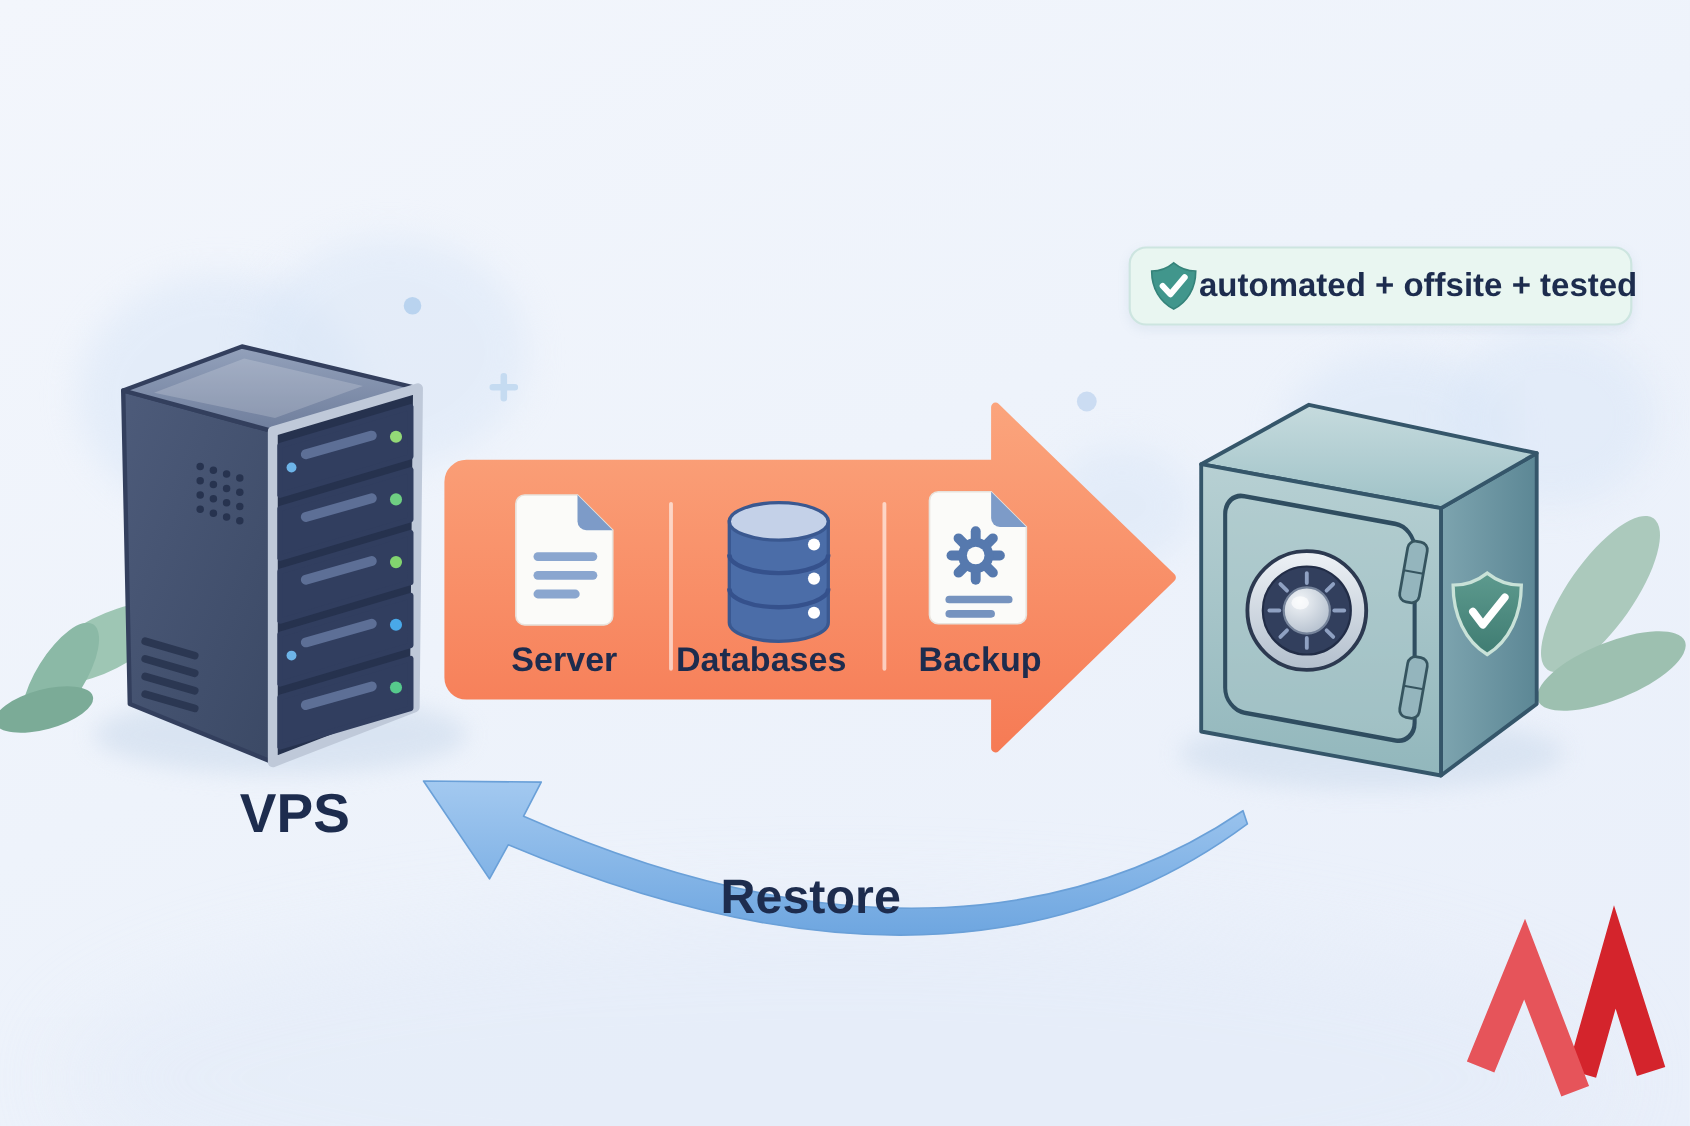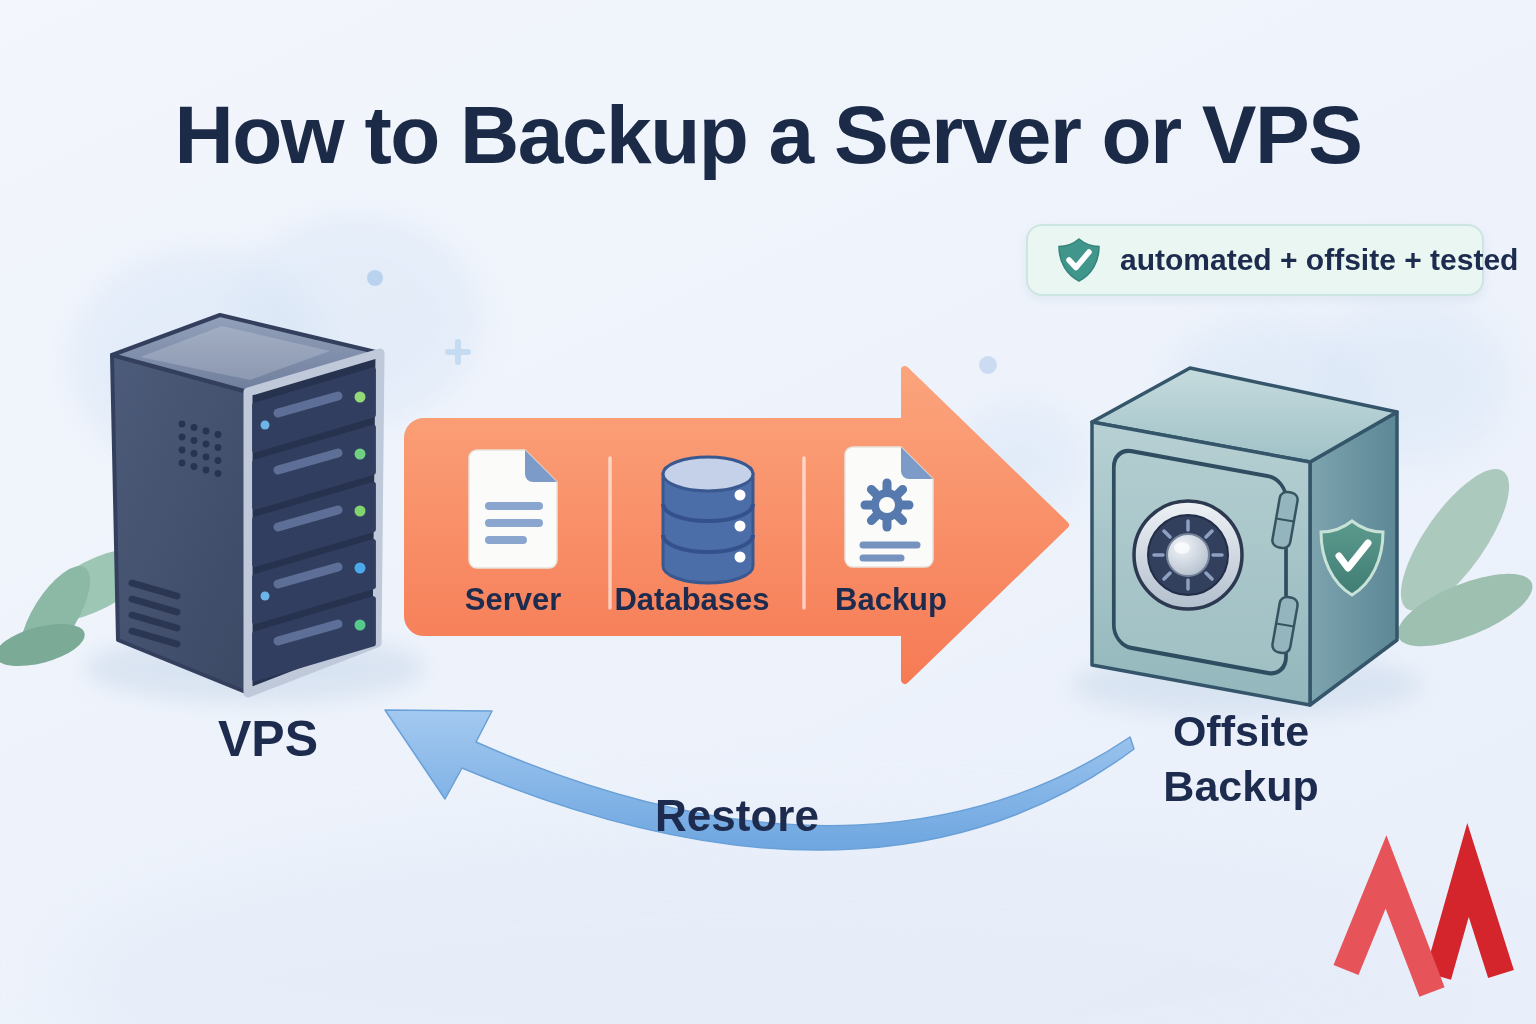--- a/index.html
+++ b/index.html
@@ -6,21 +6,21 @@
   body{font-family:"Liberation Sans","DejaVu Sans",sans-serif;background:#eef2fa;}
   #stage{position:relative;width:1536px;height:1024px;overflow:hidden;
          background:linear-gradient(155deg,#f3f6fc 0%,#eef3fb 45%,#e9effa 100%);}
   .cloud{position:absolute;border-radius:50%;background:#d9e6f7;filter:blur(16px);}
   .soft-bottom{position:absolute;left:60px;top:830px;width:1400px;height:300px;border-radius:50%;
          background:#e3ebf8;filter:blur(40px);opacity:.6;}
   .shadow-ellipse{position:absolute;border-radius:50%;background:#d5e1f0;filter:blur(10px);opacity:.8;}
   .title{position:absolute;top:88px;left:0;right:0;text-align:center;
          font-size:82px;font-weight:bold;letter-spacing:-1.5px;color:#1b2a47;}
   .badge{position:absolute;left:1026px;top:224px;width:458px;height:72px;box-sizing:border-box;
-         display:flex;align-items:center;gap:18px;padding:0 28px;
+         display:flex;align-items:center;padding:0 16px;
          background:#e9f6f1;border:2px solid #cde5e0;border-radius:16px;
          box-shadow:0 4px 10px rgba(120,160,180,.12);}
   .badge-text{font-size:30px;font-weight:bold;color:#1d2c4e;white-space:nowrap;}
   .flow-label{position:absolute;transform:translateX(-50%);color:#1d2c4e;font-weight:bold;text-align:center;}
   .vps-label{left:268px;top:710px;font-size:50px;}
   .restore-label{left:737px;top:758px;font-size:44px;margin-top:33px;}
   .dest-label{left:1241px;top:704px;font-size:43px;line-height:1.28;}
   .arrow-item-label{position:absolute;transform:translateX(-50%);top:582px;
          font-size:31px;font-weight:bold;color:#1d2c4e;}
   .dot-decor{position:absolute;border-radius:50%;}
@@ -51,21 +51,20 @@
     <ellipse cx="95" cy="65" rx="64" ry="25" fill="#9ec6b4" transform="rotate(-27 95 65)"></ellipse>
     <ellipse cx="55" cy="95" rx="56" ry="22" fill="#8bb9a6" transform="rotate(-58 55 95)"></ellipse>
     <ellipse cx="40" cy="125" rx="46" ry="18" fill="#7bab97" transform="rotate(-15 40 125)"></ellipse>
   </svg>
 
   <svg style="left:1370px;top:430px;" width="170" height="240" viewBox="0 0 170 240">
     <ellipse cx="85" cy="110" rx="84" ry="30" fill="#abc9bc" transform="rotate(-55 85 110)"></ellipse>
     <ellipse cx="95" cy="180" rx="72" ry="26" fill="#9dc0b0" transform="rotate(-22 95 180)"></ellipse>
   </svg>
 
-  <div class="title">How to Backup a Server or VPS</div>
 
   <div class="badge">
     <svg style="position:static;" width="46" height="48" viewBox="0 0 46 48">
       <path d="M23 3 C29.5 8.5 37 10.5 43 10.5 C43 26 35.5 38.5 23 45 C10.5 38.5 3 26 3 10.5 C9 10.5 16.5 8.5 23 3 Z" fill="#41968c" stroke="#35837a" stroke-width="1.5"></path>
       <polyline points="13,24 20,31.5 33,16" fill="none" stroke="#ffffff" stroke-width="5.5" stroke-linecap="round" stroke-linejoin="round"></polyline>
     </svg>
     <span class="badge-text">automated + offsite + tested</span>
   </div>
 
   <svg style="left:398px;top:358px;" width="680" height="332" viewBox="0 0 680 332">
@@ -255,21 +254,20 @@
         <stop offset="0" stop-color="#a3c9f0"></stop>
           <stop offset="1" stop-color="#6ea6e0"></stop>
       </linearGradient>
     </defs>
     <path d="M1130 737 C985 835 770 872 476 742 L492 711 L385 710 L445 799 L462 768 C770 898 985 860 1134 749 Z" fill="url(#bg2)" stroke="#6aa0d8" stroke-width="1.5" stroke-linejoin="round"></path>
   </svg>
 
   <div class="flow-label vps-label">VPS</div>
   <div class="flow-label restore-label">Restore</div>
   <div class="flow-label dest-label">
-    <div>Offsite Backup</div>
   </div>
 
   <svg style="left:1338px;top:858px;" width="178" height="152" viewBox="0 0 178 152">
     <path d="M100 118 L130 12 L163 116" fill="none" stroke="#d4242c" stroke-width="27" stroke-linejoin="miter"></path>
     <path d="M8 112 L48 14 L94 134" fill="none" stroke="#e6545a" stroke-width="27" stroke-linejoin="miter"></path>
   </svg>
 
 </div>
 
 </body></html>

